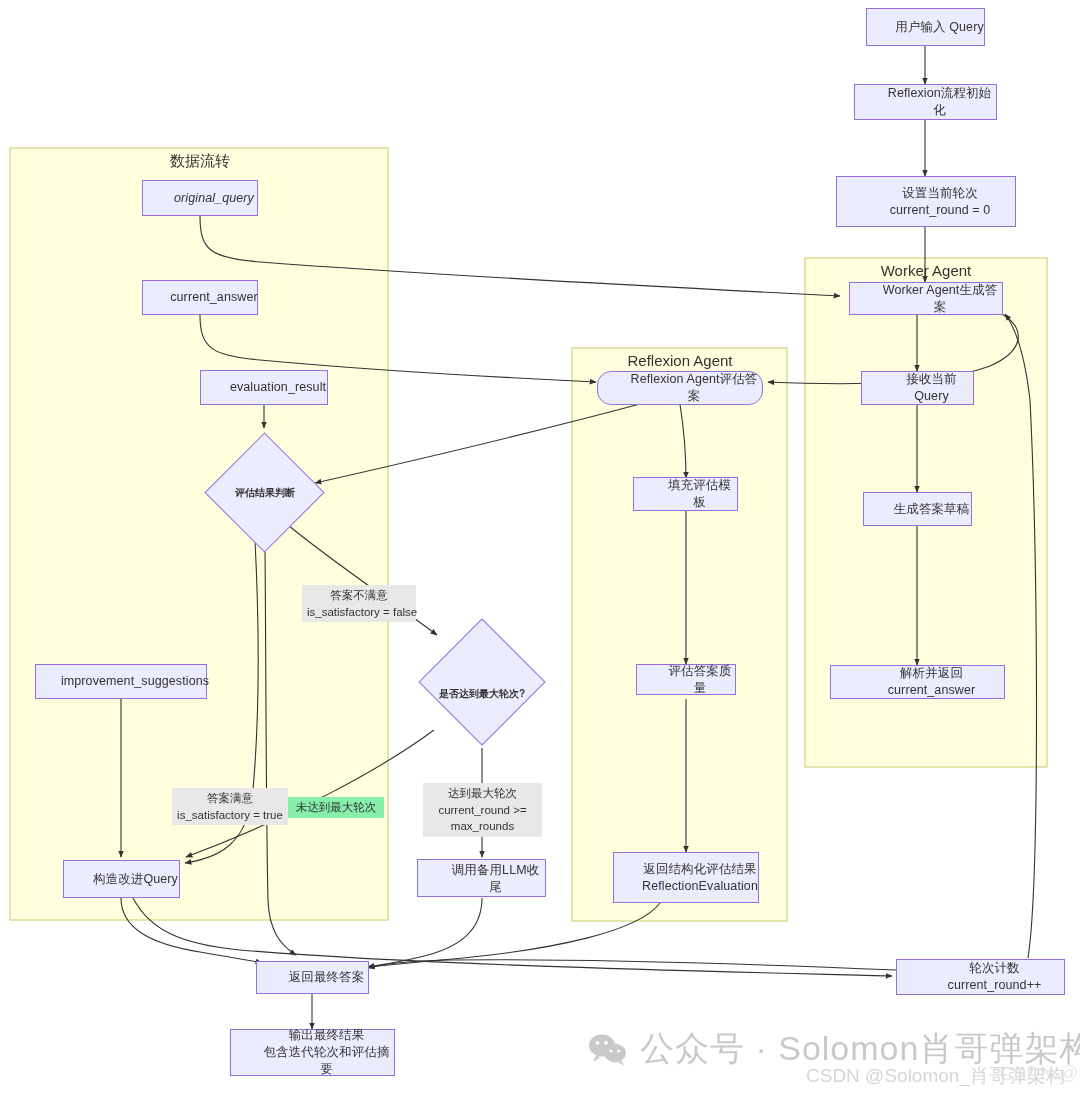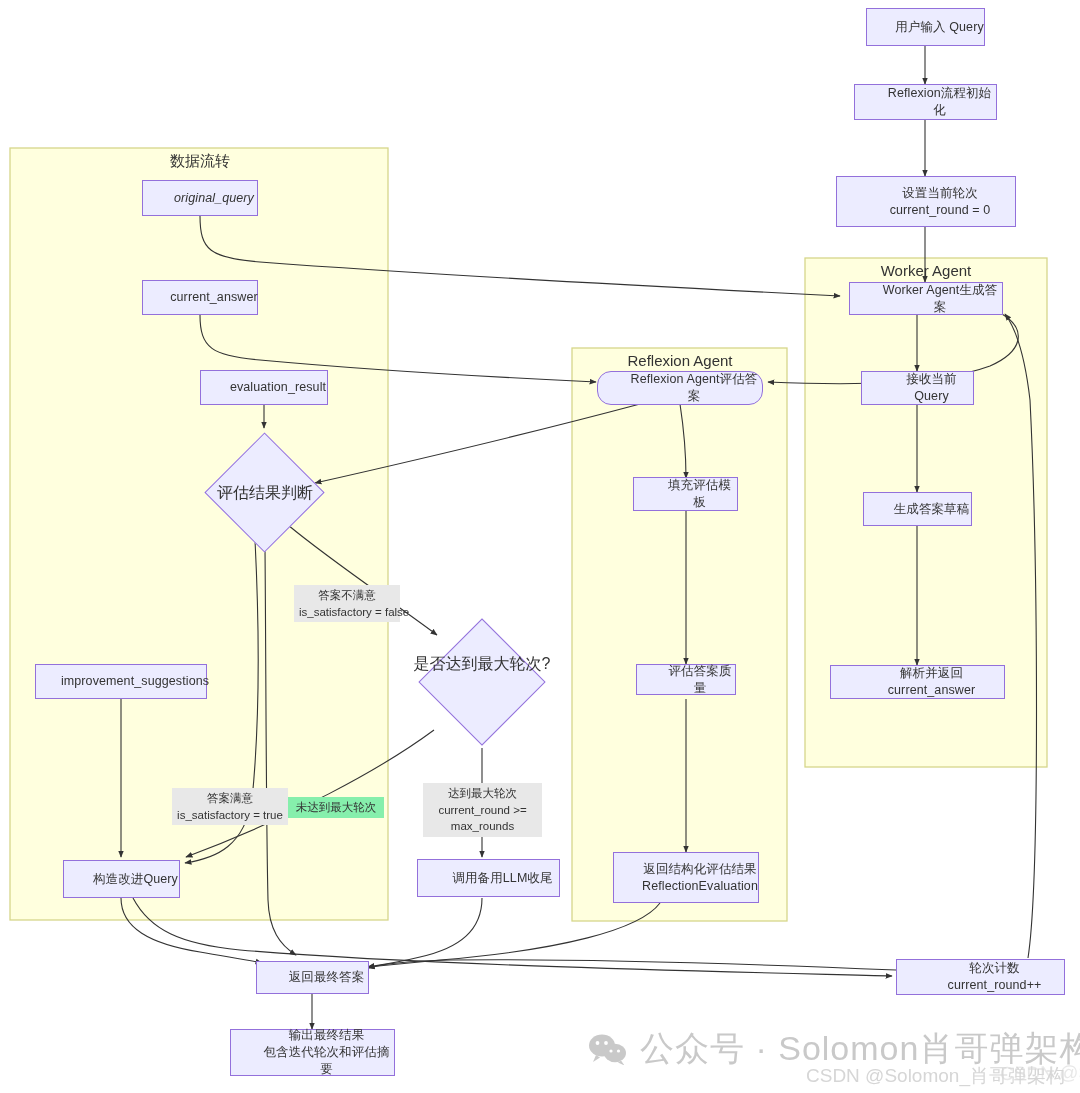--- a/index.html
+++ b/index.html
@@ -55,23 +55,24 @@
     border: 1.2px solid #9370db;
     transform: rotate(45deg);
     box-sizing: border-box;
   }
   .diamond-label {
     position: absolute;
     display: flex;
     align-items: center;
     justify-content: center;
     text-align: right;
-    font-size: 16px;
+    font-size: 10px;
     color: #333333;
     pointer-events: none;
+    font-weight: bold;
   }
   .edge-label {
     position: absolute;
     background: #e8e8e8;
     color: #333333;
     font-size: 11.5px;
     line-height: 1.45;
     text-align: center;
     padding: 2px 5px;
     box-sizing: border-box;
@@ -233,44 +234,44 @@
   </div>
 
   <div class="node" style="left:35px; top:664px; width:172px; height:35px;">
     <span class="nodetext">improvement_suggestions</span>
   </div>
 
   <div class="diamond-shape" style="left:222px; top:450px; width:85px; height:85px;"></div>
   <div class="diamond-label" style="left:205px; top:478px; width:120px; height:30px;">评估结果判断</div>
 
   <div class="diamond-shape" style="left:437px; top:637px; width:90px; height:90px;"></div>
-  <div class="diamond-label" style="left:412px; top:649px; width:140px; height:30px;">是否达到最大轮次?</div>
+  <div class="diamond-label" style="left:412px; top:679px; width:140px; height:30px;">是否达到最大轮次?</div>
 
   <div class="node" style="left:63px; top:860px; width:117px; height:38px;">
     <span class="nodetext">构造改进Query</span>
   </div>
 
-  <div class="node" style="left:417px; top:859px; width:143px; height:38px;">
+  <div class="node" style="left:417px; top:859px; width:129px; height:38px;align-items:flex-end;">
     <span class="nodetext">调用备用LLM收尾</span>
   </div>
 
   <div class="node" style="left:256px; top:961px; width:113px; height:33px;font-family:Liberation Serif, serif;">
     <span class="nodetext">返回最终答案</span>
   </div>
 
   <div class="node" style="left:230px; top:1029px; width:165px; height:47px;">
     <span class="nodetext" style="white-space:pre-line;">输出最终结果
 包含迭代轮次和评估摘要</span>
   </div>
 
   <div class="node" style="left:896px; top:959px; width:169px; height:36px;">
     <span class="nodetext">轮次计数 current_round++</span>
   </div>
 
-  <div class="edge-label" style="left:294px; top:585px; width:106px;">答案不满意
+  <div class="edge-label" style="left:302px; top:585px; width:114px;">答案不满意
 is_satisfactory = false</div>
 
   <div class="edge-label" style="left:172px; top:788px; width:116px;">答案满意
 is_satisfactory = true</div>
 
   <div class="edge-label plain" style="left:288px; top:797px; width:96px;">未达到最大轮次</div>
 
   <div class="edge-label" style="left:423px; top:783px; width:119px;">达到最大轮次
 current_round &gt;=
 max_rounds</div>

